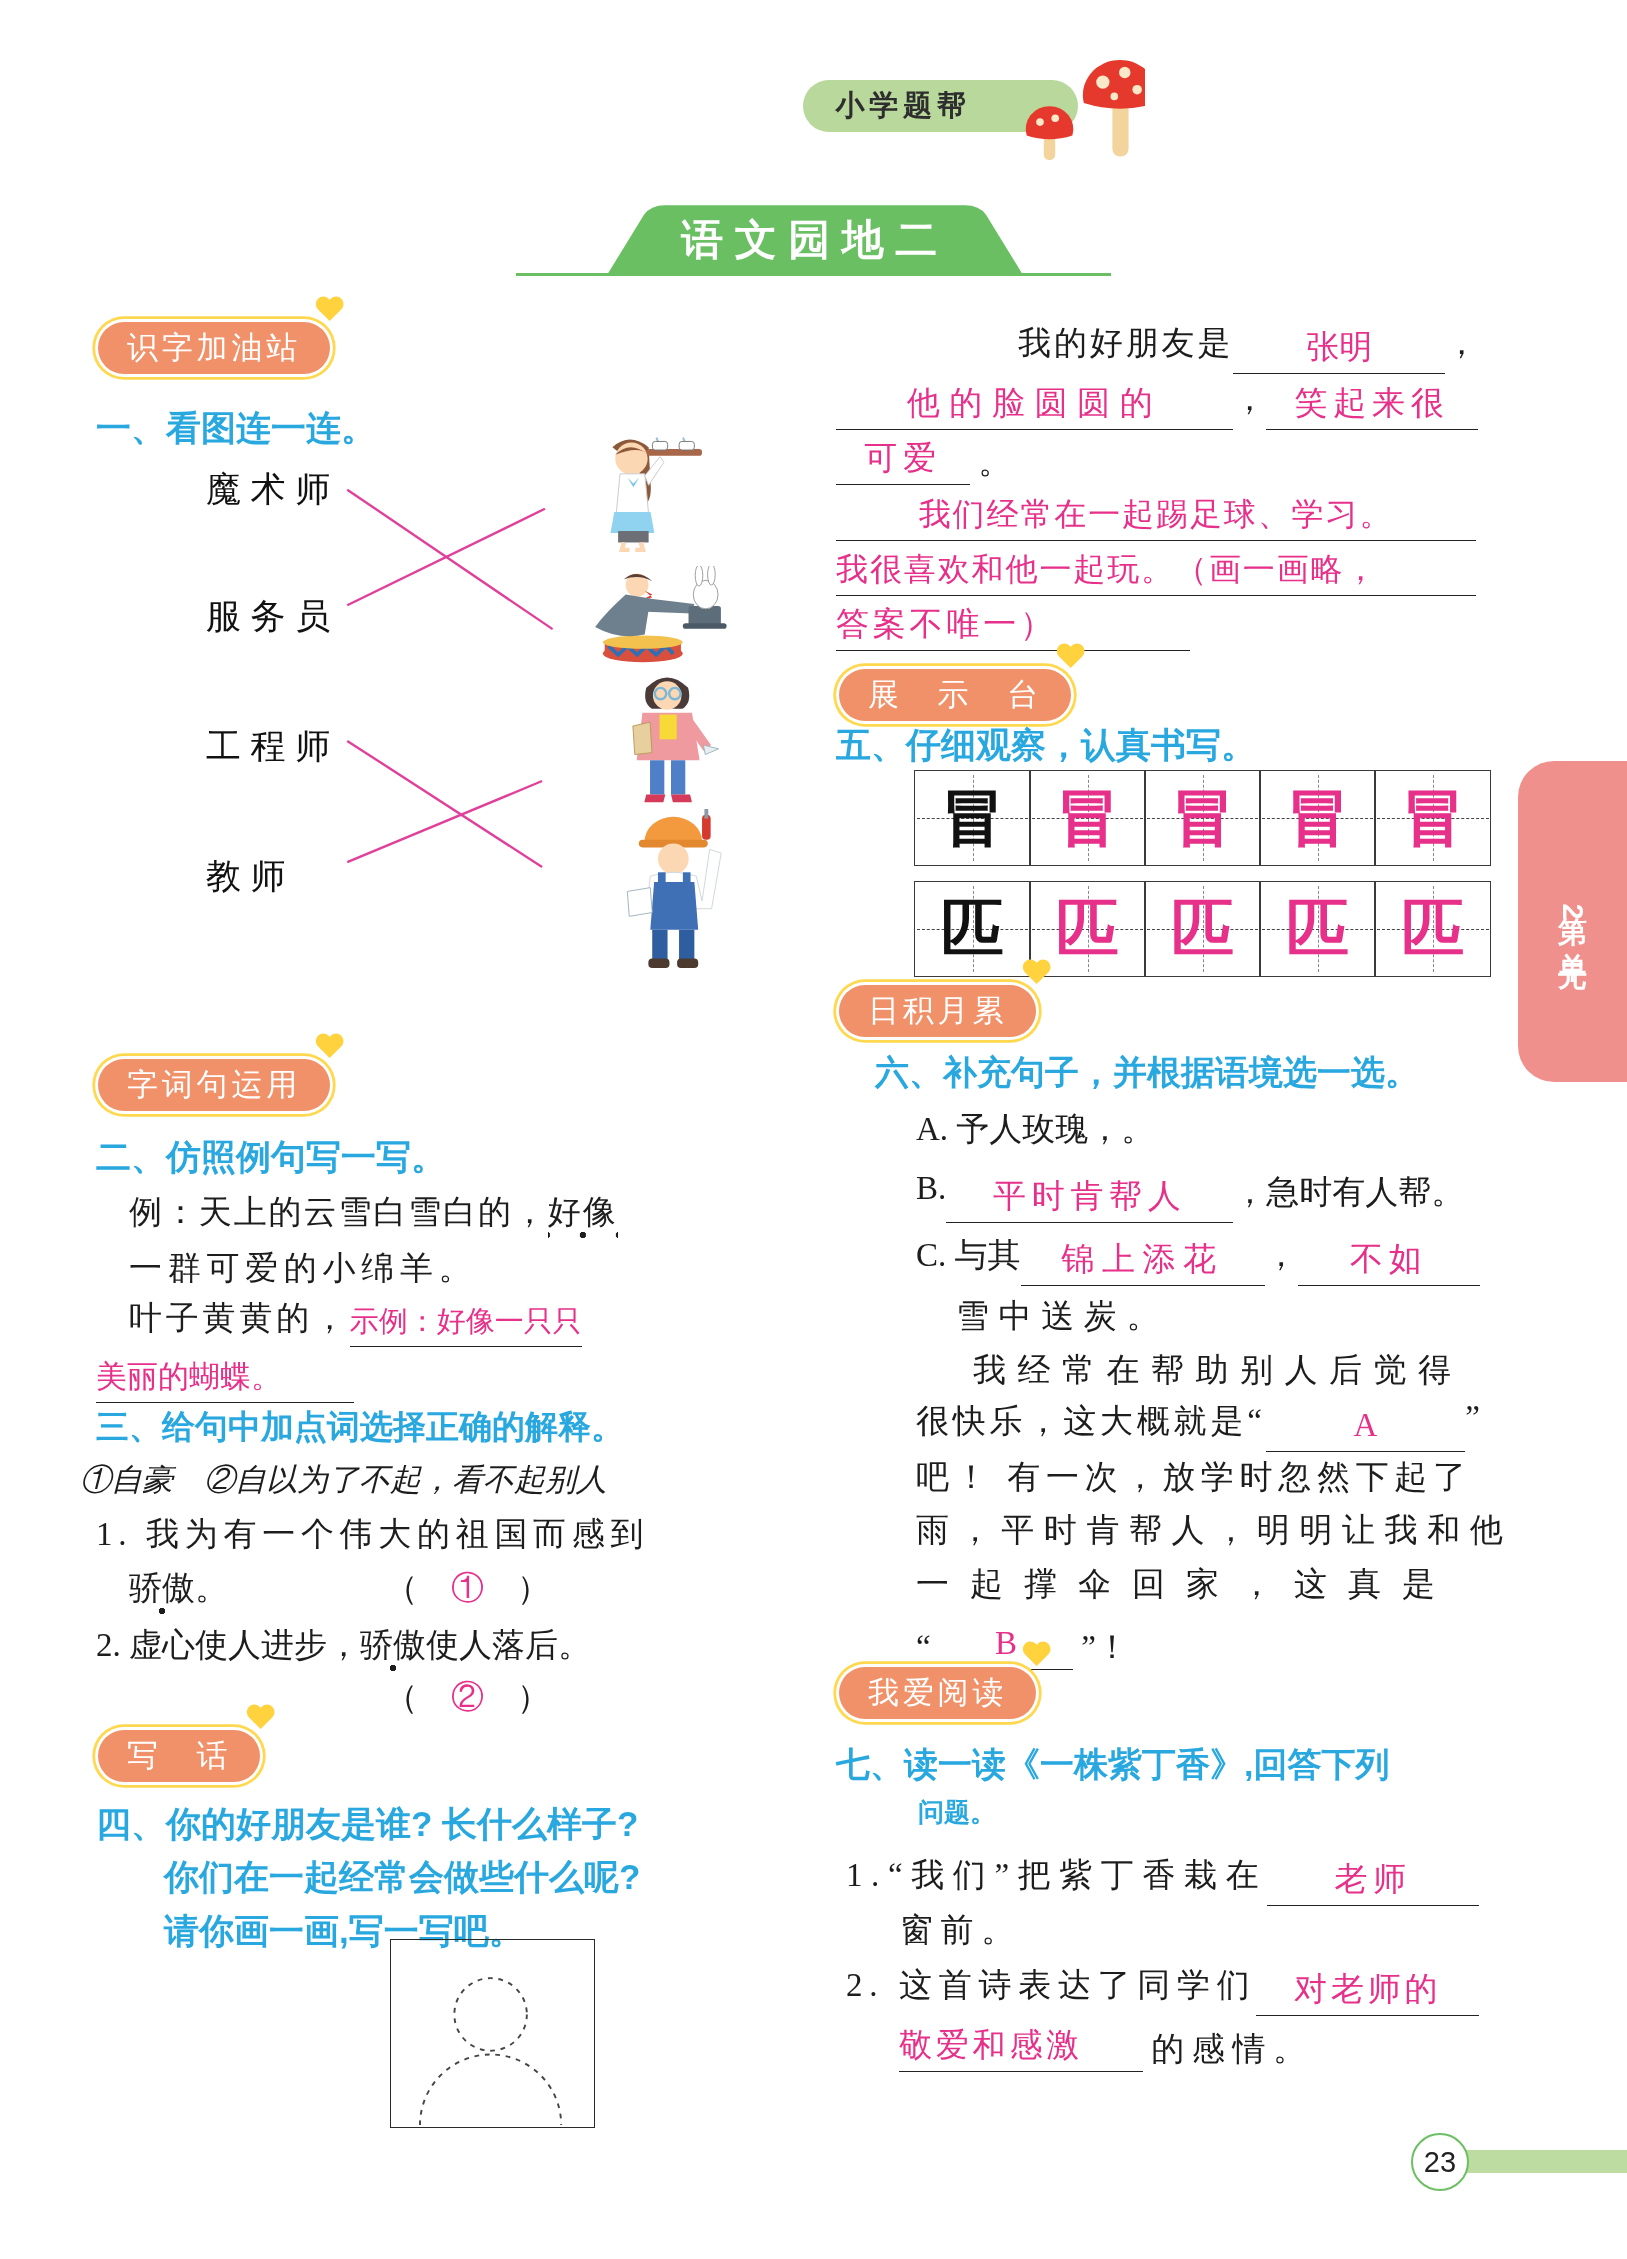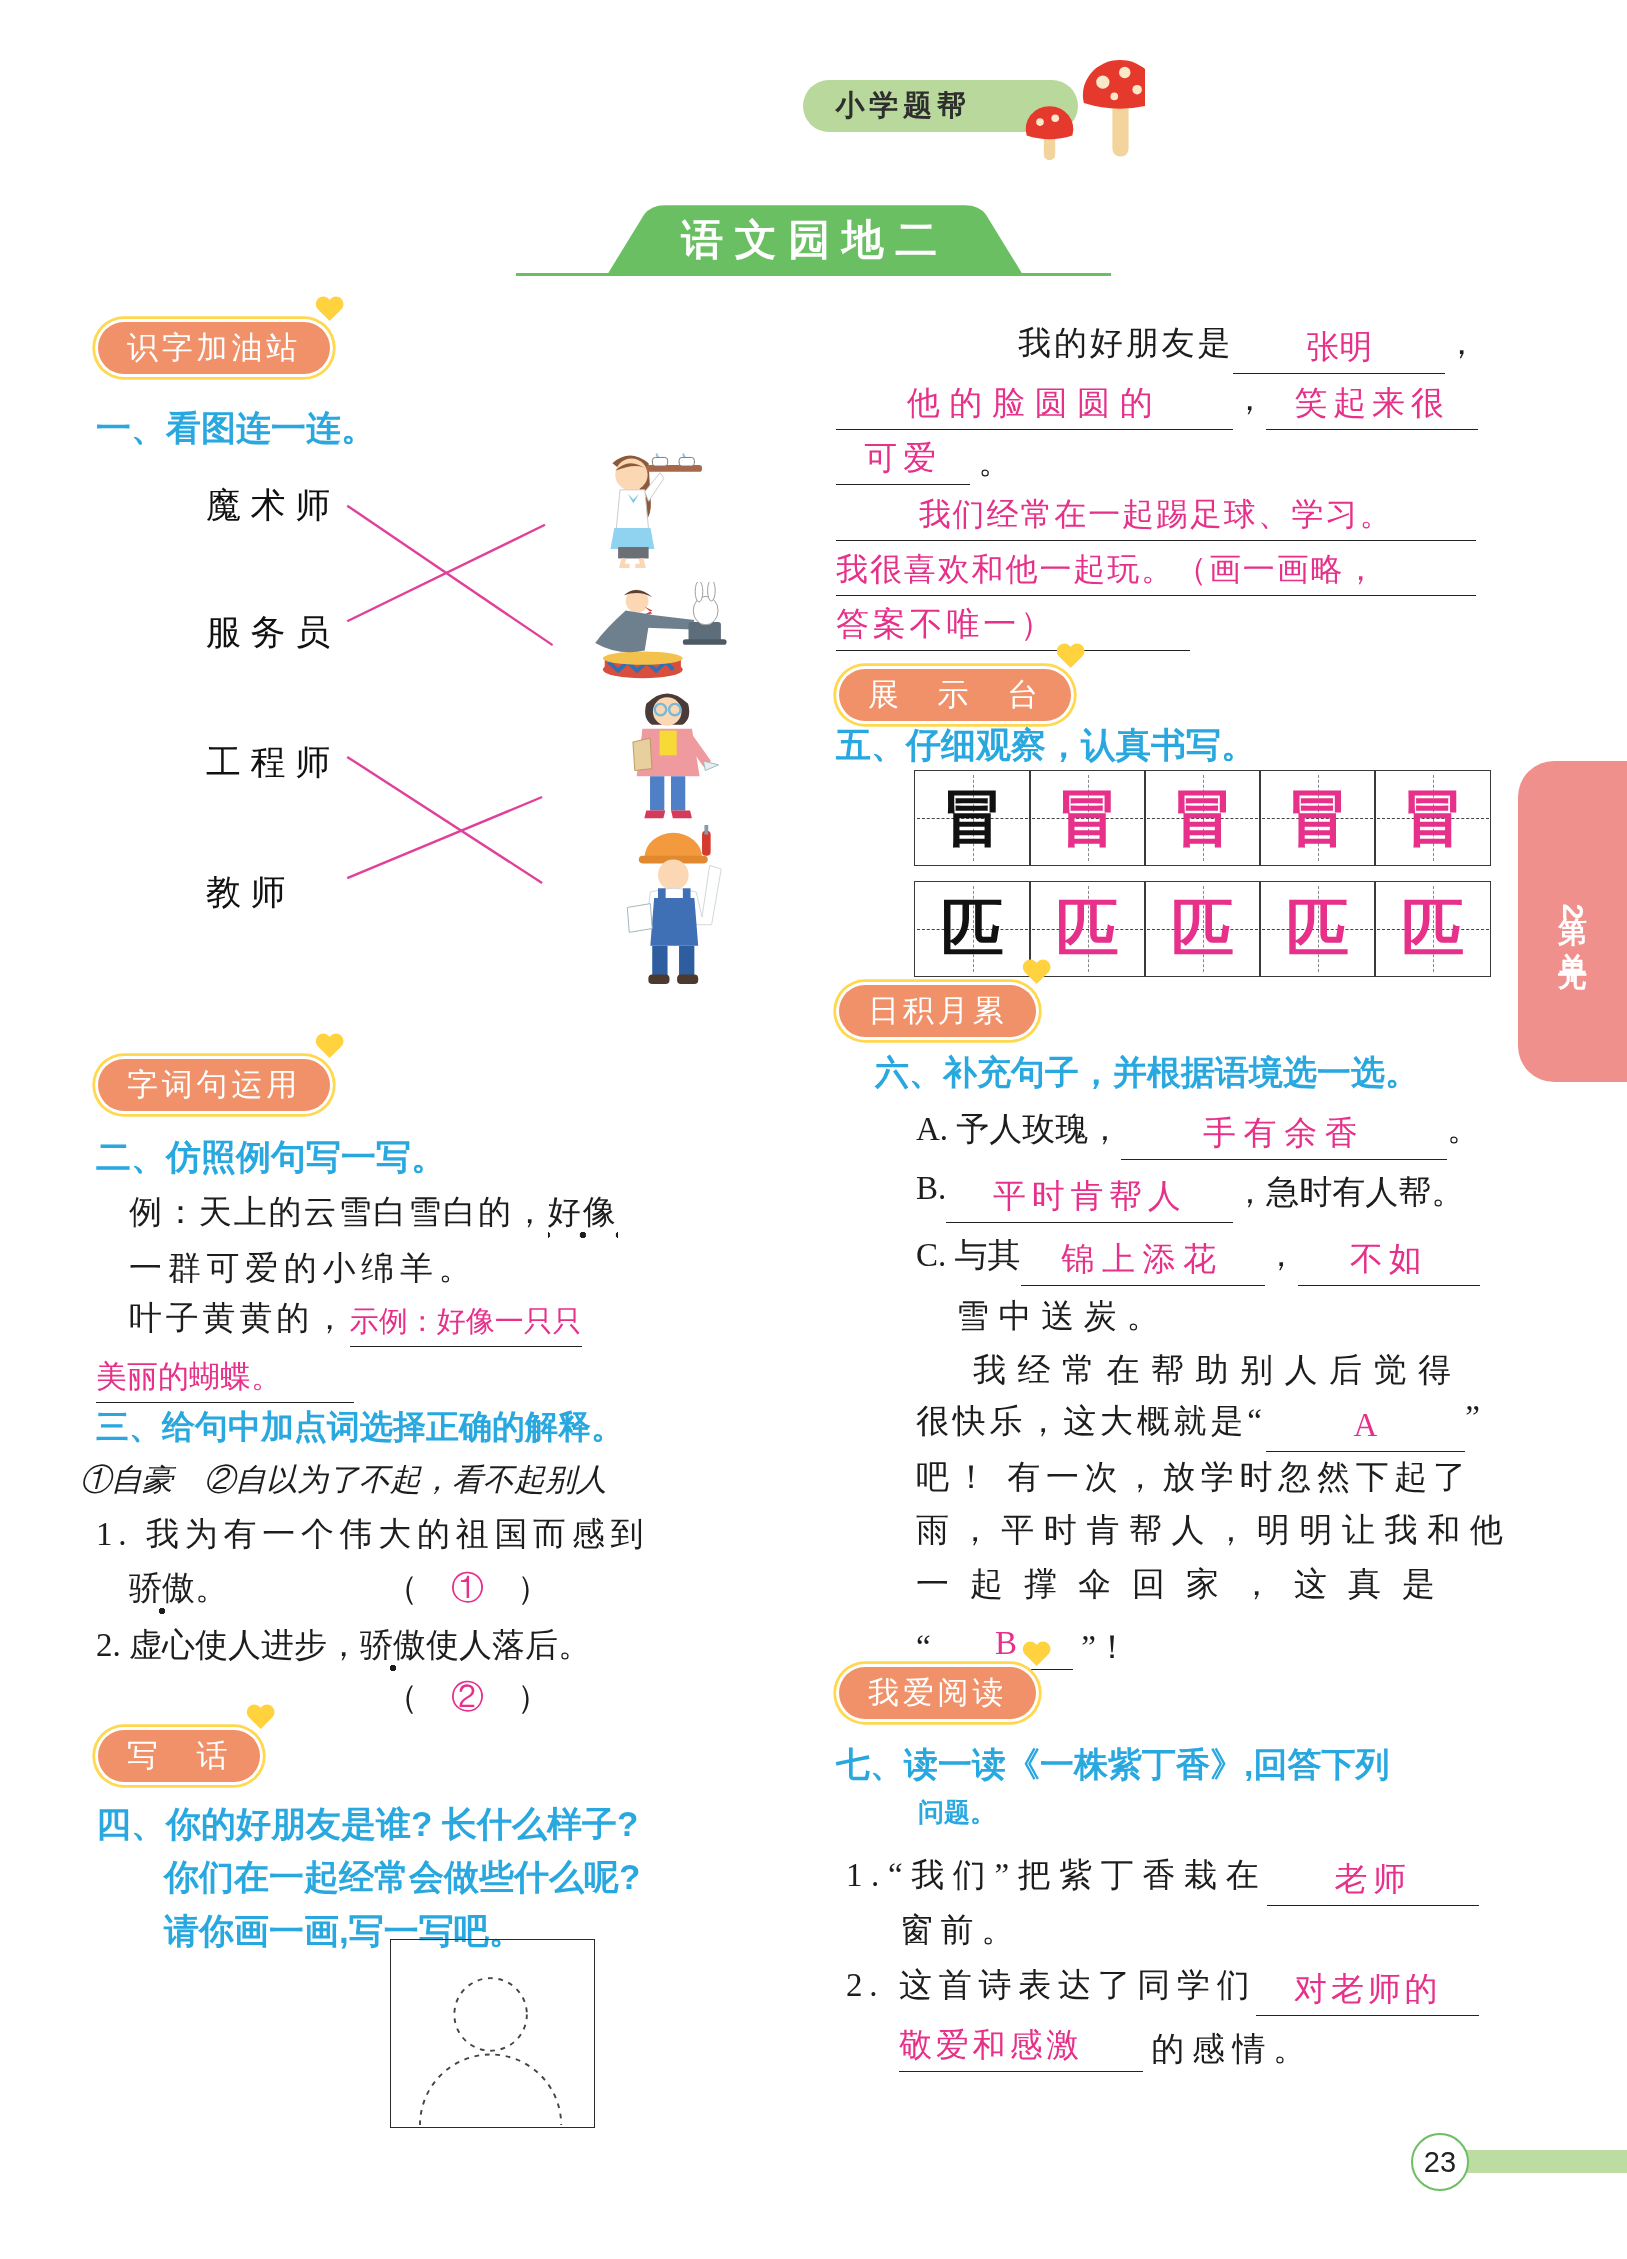--- a/index.html
+++ b/index.html
@@ -84,21 +84,21 @@
 </div>
 <div class="abs footer-bar"></div>
 <div class="abs page-circle">23</div>
 
 <div class="abs badge" style="left:98px;top:322px;">
   <span>识字加油站</span>
   <span class="heart"></span>
 </div>
 <div class="abs h-blue" style="left:96px;top:405px;">一、看图连一连。</div>
 
-<div class="abs" style="left:96px;top:446px;width:683px;height:617px;text-decoration:underline;">
+<div class="abs" style="left:96px;top:430px;width:683px;height:617px;text-decoration:underline;">
   <div class="match-word" style="left:110px;top:36px;">魔术师</div>
   <div class="match-word" style="left:110px;top:163px;">服务员</div>
   <div class="match-word" style="left:110px;top:293px;">工程师</div>
   <div class="match-word" style="left:110px;top:423px;">教师</div>
 
   <svg style="position:absolute;left:0;top:0;width:683px;height:617px;" viewBox="0 0 715 645" width="683" height="617">
     <line x1="263" y1="62" x2="478" y2="208" stroke="#e0409a" stroke-width="2.5"></line>
     <line x1="263" y1="183" x2="470" y2="82" stroke="#e0409a" stroke-width="2.5"></line>
     <line x1="263" y1="325" x2="467" y2="457" stroke="#e0409a" stroke-width="2.5"></line>
     <line x1="263" y1="452" x2="467" y2="367" stroke="#e0409a" stroke-width="2.5"></line>
@@ -280,21 +280,20 @@
     </div>
 </div>
 
 <div class="abs badge" style="left:839px;top:985px;">
   <span>日积月累</span>
   <span class="heart"></span>
 </div>
 <div class="abs h-blue" style="left:836px;top:1050px;font-size:34px;margin-left:39px;">六、补充句子，并根据语境选一选。</div>
 <div class="abs serif" style="left:916px;top:1107px;width:564px;display:flex;">
   <span>A. 予人玫瑰，</span>
-  <span class="blank" style="flex:1;line-height:52px;letter-spacing:7.6px;">手有余香</span>
   <span>。</span>
 </div>
 <div class="abs serif" style="left:916px;top:1170px;width:564px;display:flex;">
   <span>B.</span>
   <span class="blank" style="width:287px;line-height:52px;letter-spacing:5.7px;">平时肯帮人</span>
   <span>，急时有人帮。</span>
 </div>
 <div class="abs serif" style="left:916px;top:1233px;width:564px;display:flex;">
   <span>C. 与其</span>
   <span class="blank" style="width:244px;line-height:52px;letter-spacing:7.6px;">锦上添花</span>

